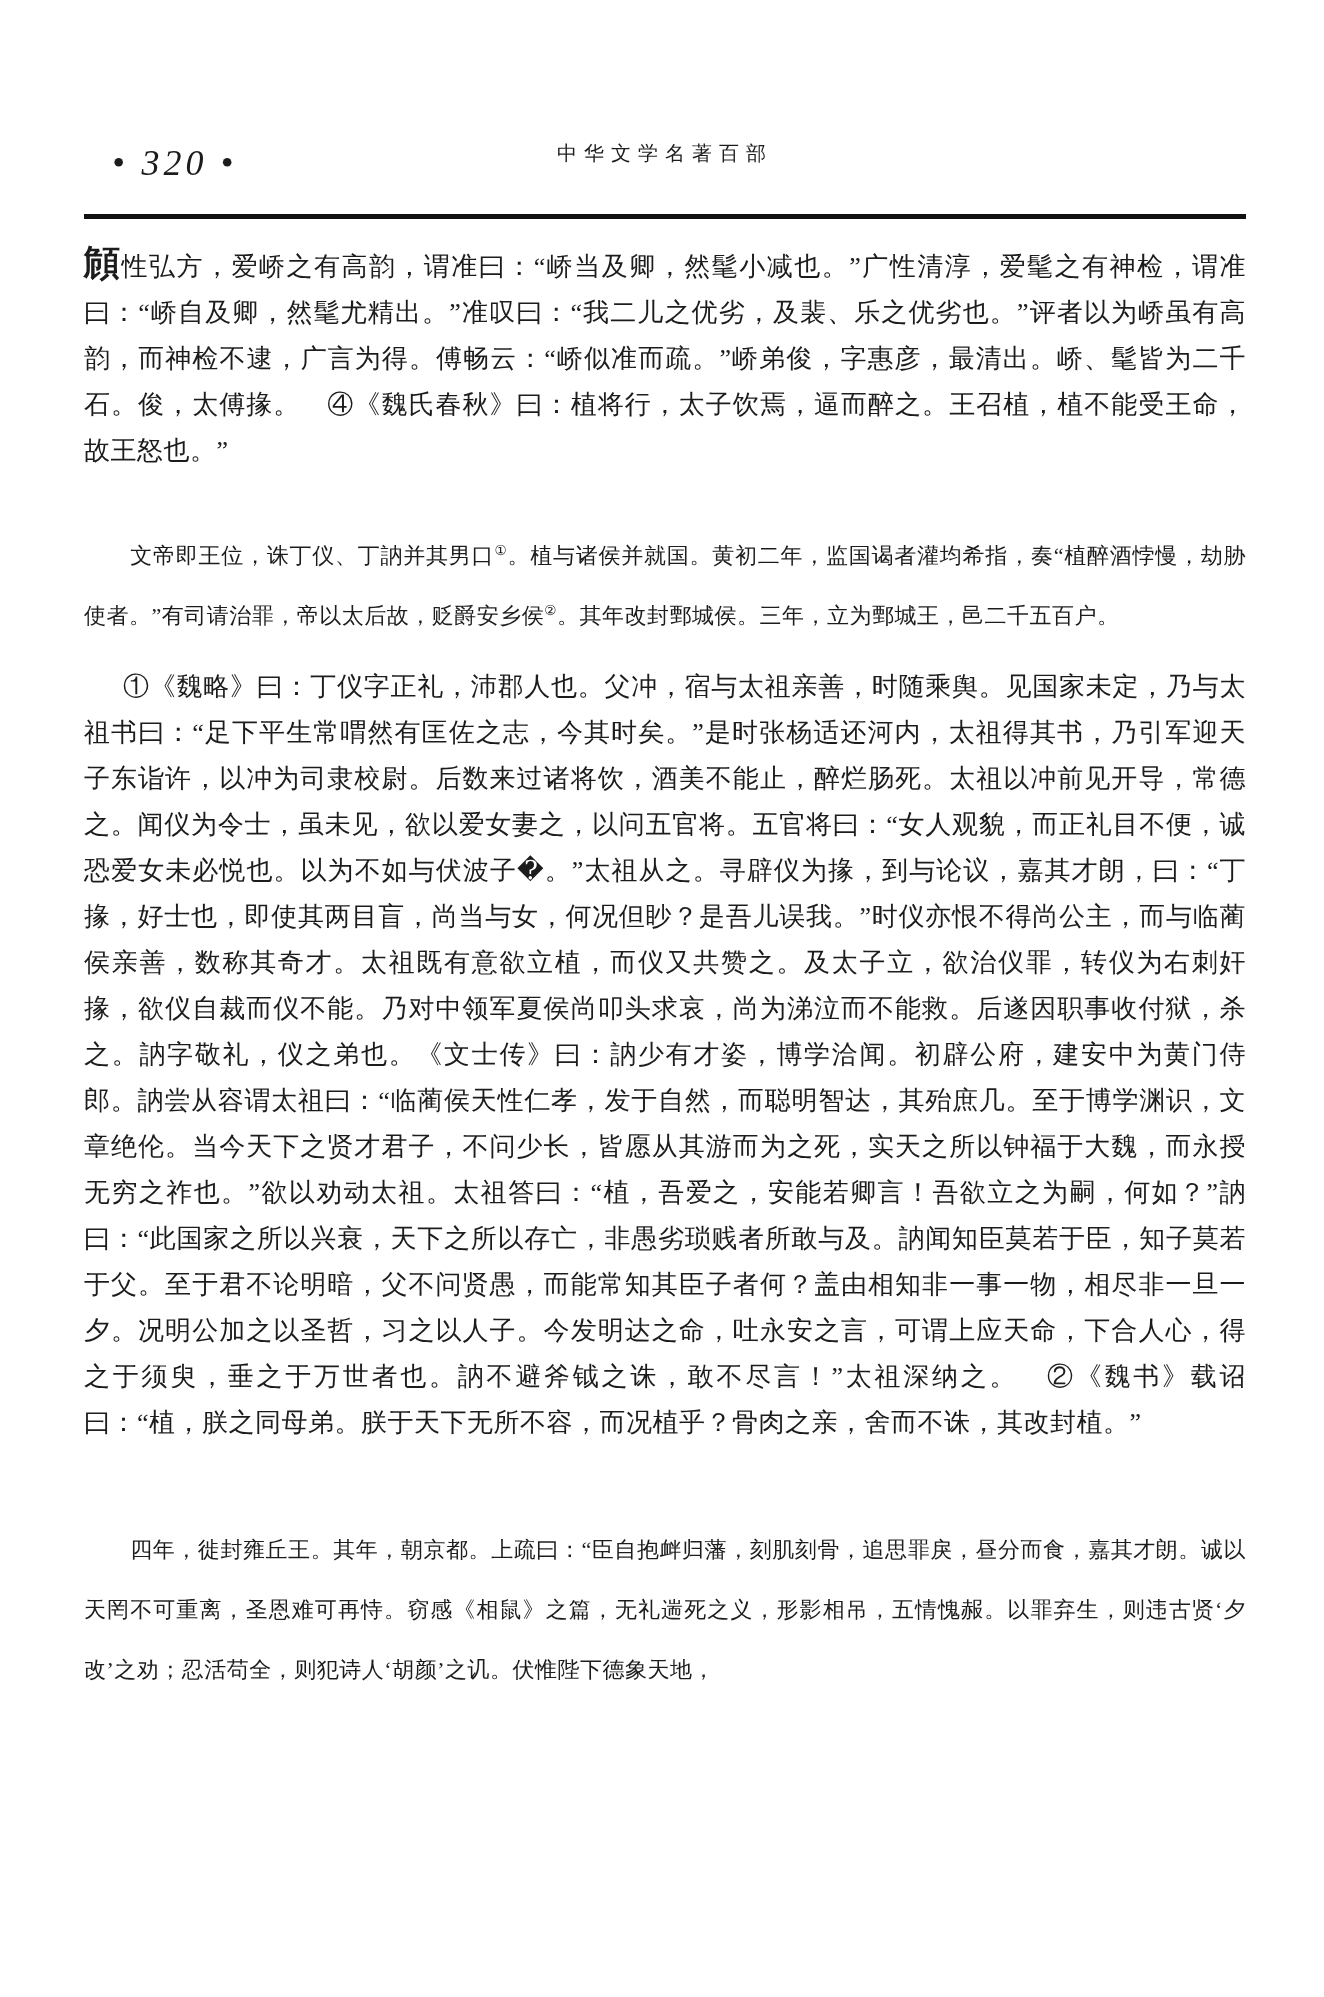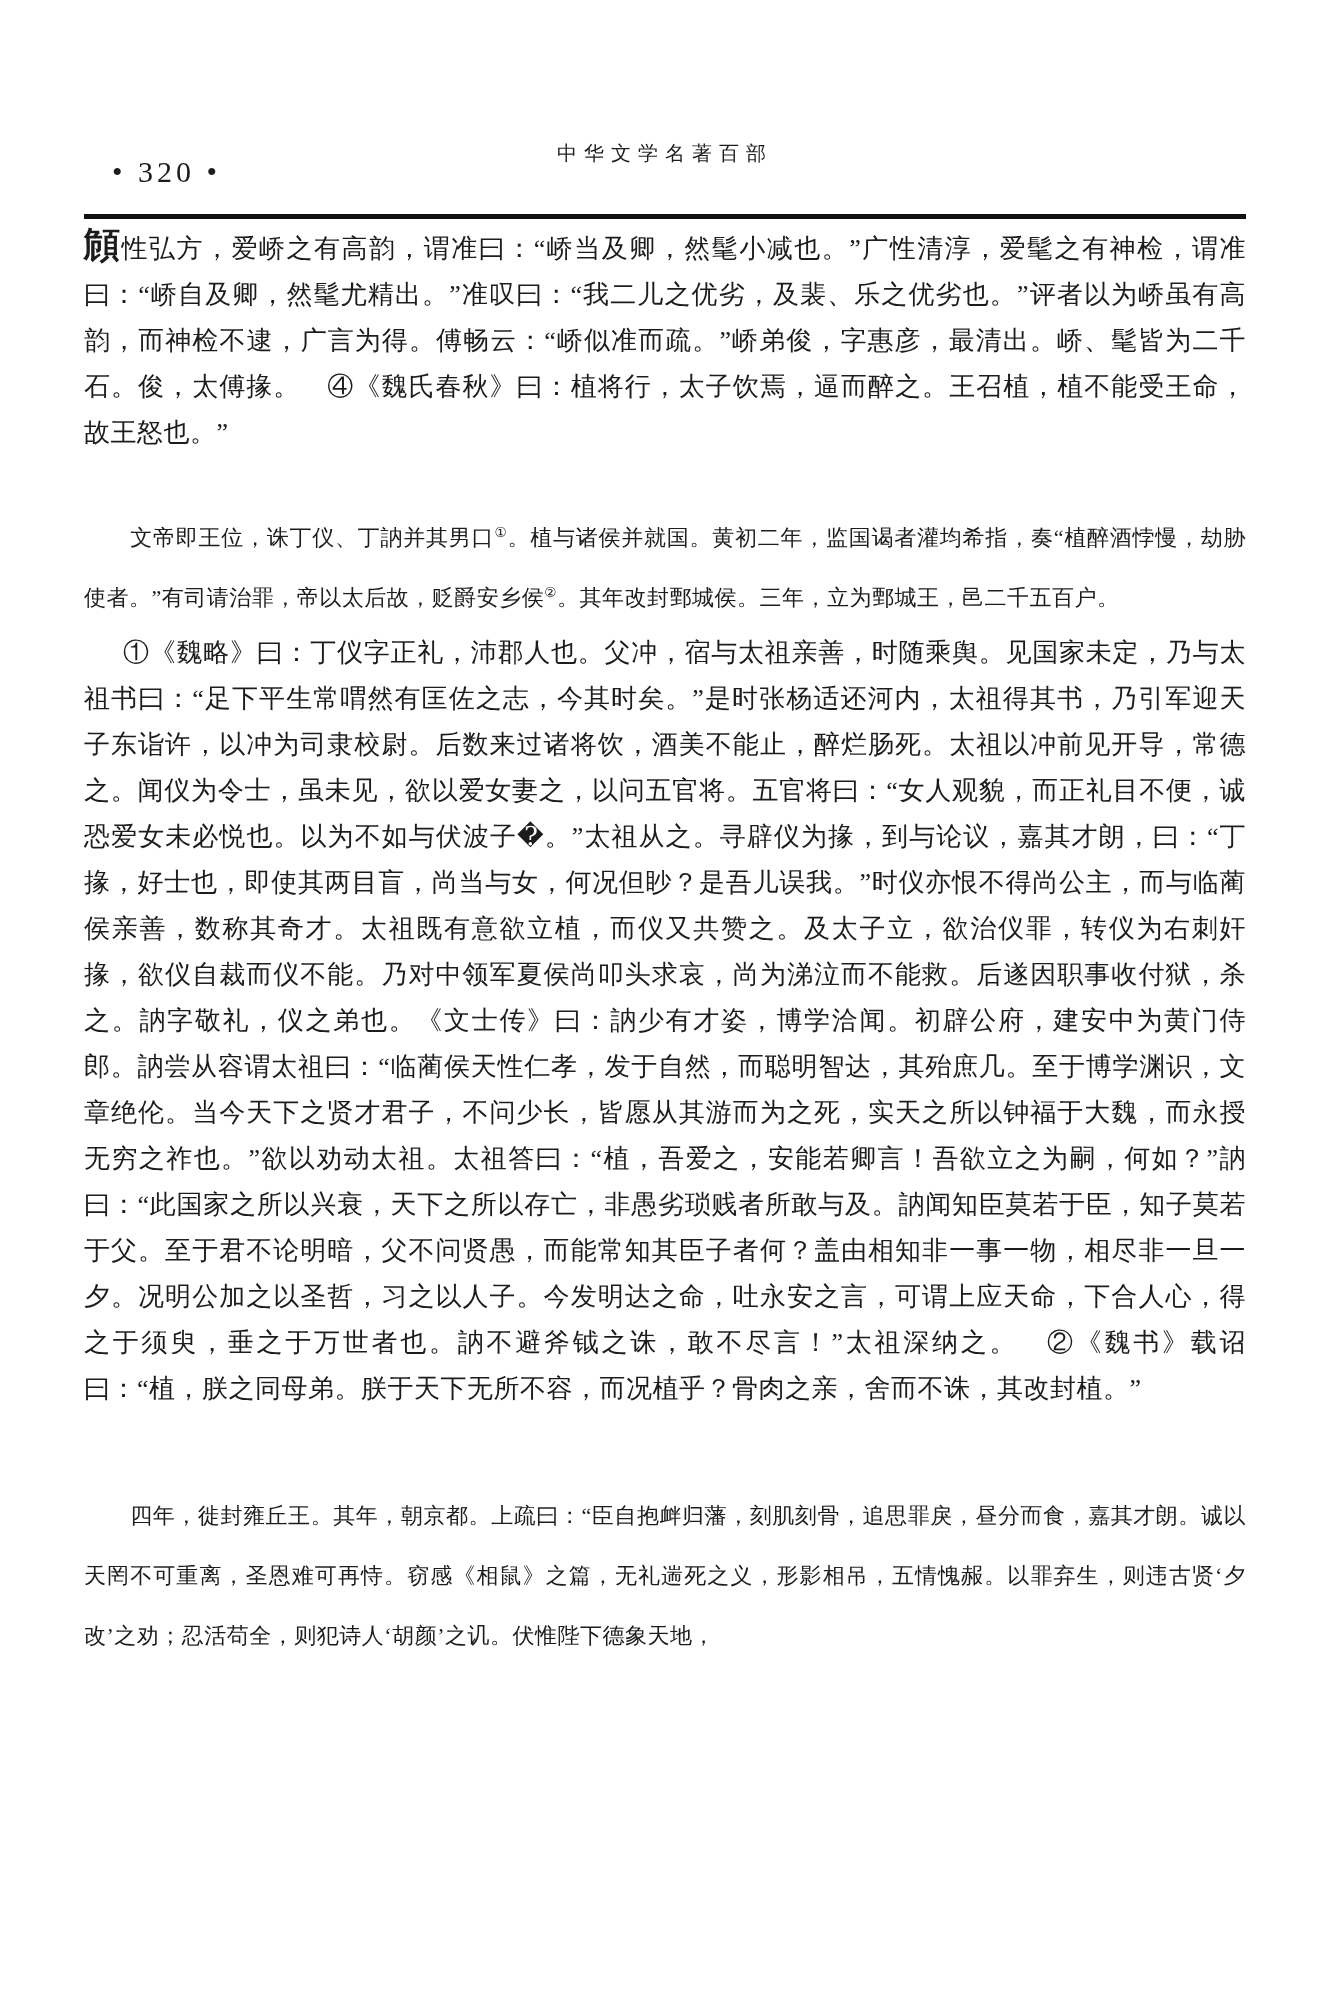--- a/index.html
+++ b/index.html
@@ -18,24 +18,25 @@
     padding: 132px 78px 0 84px;
     background: #ffffff;
   }
   .header {
     position: relative;
     height: 64px;
   }
   .pagenum {
     position: absolute;
     left: 28px;
-    top: 23px;
-    font-size: 30px;
+    top: 10px;
+    font-size: 36px;
     letter-spacing: 4px;
     white-space: nowrap;
+    font-style: italic;
   }
   .booktitle {
     position: absolute;
     left: 0; right: 0;
     top: 8px;
     text-align: center;
     font-size: 20px;
     letter-spacing: 7px;
     white-space: nowrap;
   }
@@ -50,37 +51,37 @@
     line-height: 46px;
     text-align: justify;
     letter-spacing: 0.5px;
   }
   .large-text {
     font-size: 22px;
     line-height: 60px;
     text-align: justify;
     letter-spacing: 0.5px;
   }
-  .annotation-top { margin-top: 3px; }
+  .annotation-top { margin-top: 21px; }
   .lead-glyph {
     font-weight: bold;
     font-size: 36px;
     font-family: "Liberation Serif", "DejaVu Serif", serif;
   }
   .para-wendi {
     margin-top: 52px;
     text-indent: 2.1em;
   }
   .para-wendi sup {
     font-size: 0.62em;
     vertical-align: super;
     line-height: 0;
   }
   .annotation-main {
-    margin-top: 2px;
+    margin-top: 18px;
     text-indent: 1.5em;
   }
   .para-sinian {
     margin-top: 74px;
     text-indent: 2.1em;
   }
 </style>
 </head>
 <body>
 

